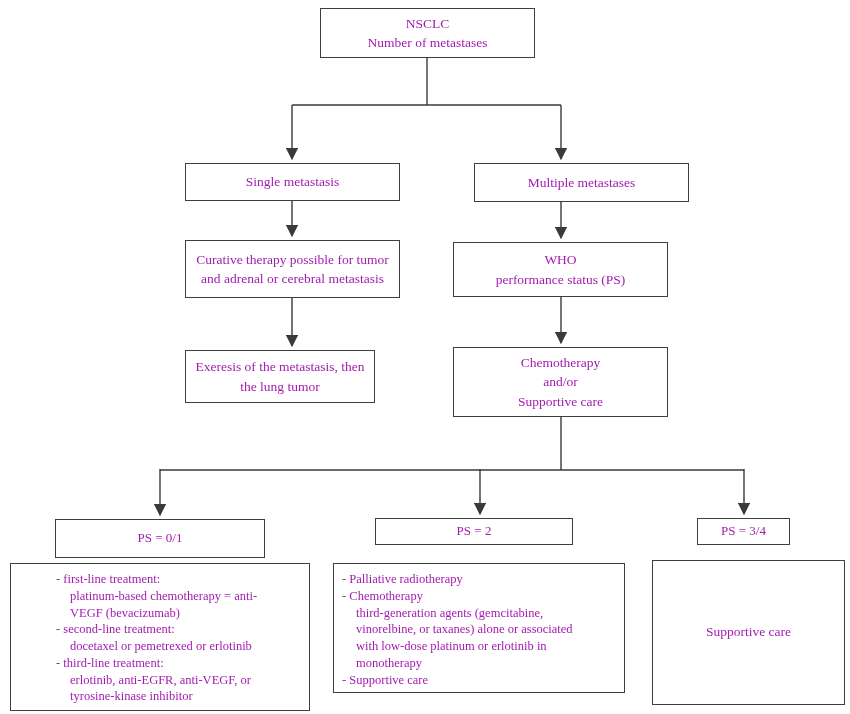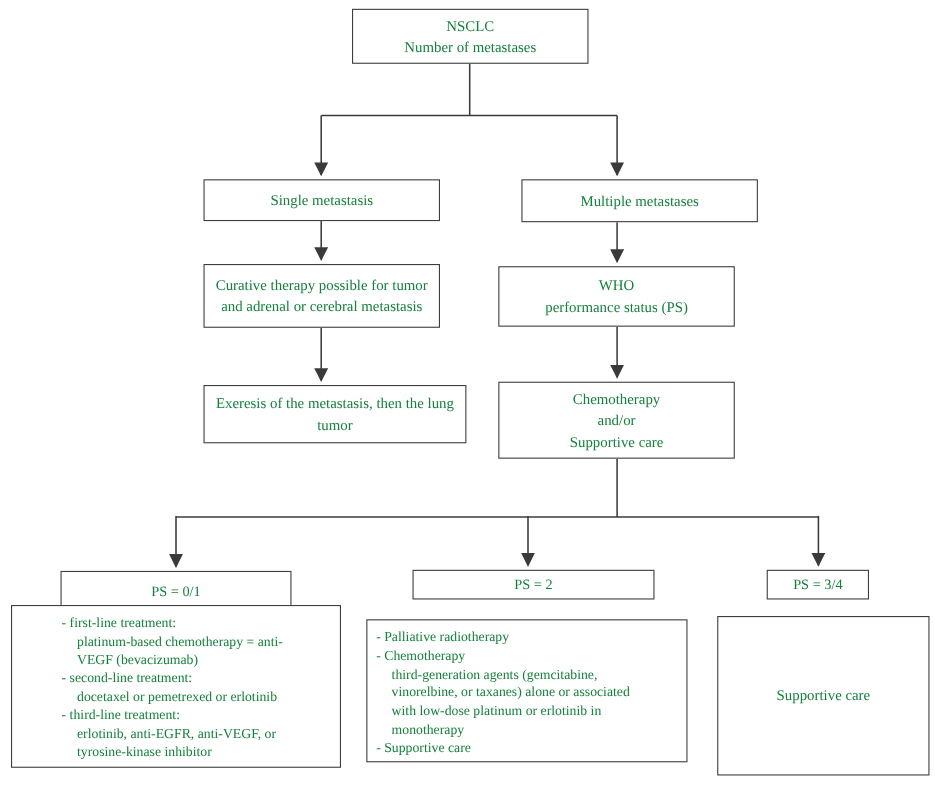--- a/index.html
+++ b/index.html
@@ -1,18 +1,18 @@
 <!DOCTYPE html>
 <html><head>
 <meta charset="utf-8">
 <style>
   html,body { margin:0; padding:0; background:#ffffff; }
   .canvas {
     position:relative; width:850px; height:714px; background:#ffffff;
-    font-family:"Liberation Serif","DejaVu Serif",serif; color:#15803d;
+    font-family:"Liberation Serif","DejaVu Serif",serif; color:#a21caf;
     overflow:hidden;
     text-decoration:underline;
   }
   .wires { position:absolute; left:0; top:0; width:850px; height:714px; }
   .wires line { stroke:#3a3a3a; stroke-width:1.4; }
 
   .node {
     position:absolute; box-sizing:border-box; background:#ffffff;
     border:1.6px solid #3e3e3e;
     display:flex; flex-direction:column; align-items:center; justify-content:center;
@@ -24,26 +24,26 @@
     font-size:12.5px; line-height:1.34; padding:7px 4px 4px 8px;
   }
   .panel .det { padding-left:14px; white-space:pre-line; }
   .panel-right { display:flex; align-items:center; justify-content:center; font-size:13.5px; padding:0; }
 
   .n-root     { left:320px; top:8px;   width:215px; height:50px; }
   .n-single   { left:185px; top:163px; width:215px; height:38px; }
   .n-multiple { left:453px; top:163px; width:215px; height:39px;margin-left:21px; }
   .n-curative { left:185px; top:240px; width:215px; height:58px; }
   .n-who      { left:453px; top:242px; width:215px; height:55px; }
-  .n-exeresis { left:185px; top:350px; width:239px; height:53px; }
+  .n-exeresis { left:185px; top:350px; width:190px; height:53px; }
   .n-chemo    { left:453px; top:347px; width:215px; height:70px; }
   .n-ps01     { left:55px;  top:519px; width:210px; height:39px; font-size:13px; }
-  .n-ps2      { left:375px; top:518px; width:220px; height:27px; font-size:13px; }
+  .n-ps2      { left:375px; top:518px; width:198px; height:27px; font-size:13px; }
   .n-ps34     { left:697px; top:518px; width:93px;  height:27px; font-size:13px; }
-  .p-left     { left:10px;  top:550px; width:300px; height:148px;padding-left:45px; }
+  .p-left     { left:10px;  top:563px; width:300px; height:148px;padding-left:45px; }
   .p-mid      { left:333px; top:563px; width:292px; height:130px; }
   .p-right    { left:652px; top:560px; width:193px; height:145px; }
 </style>
 </head>
 <body>
 
 <div class="canvas">
 
   <svg class="wires" width="850" height="714" viewBox="0 0 850 714" aria-hidden="true">
     <defs>

